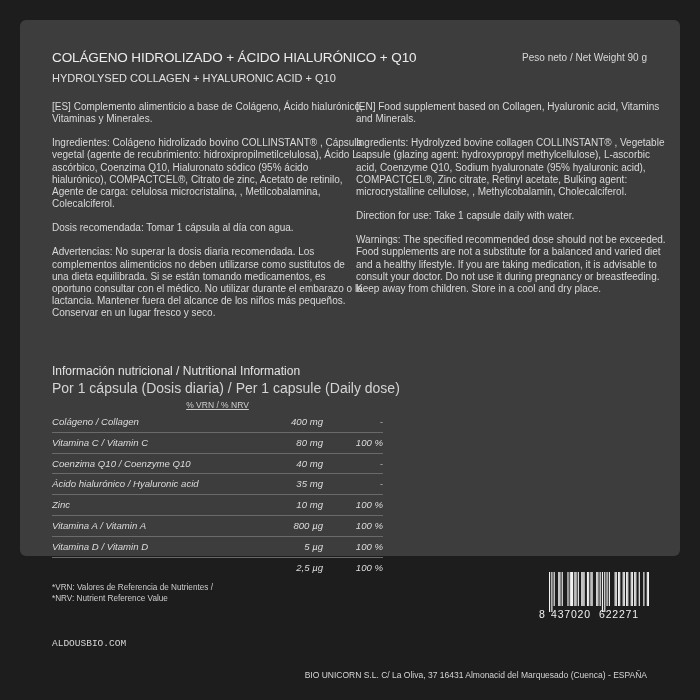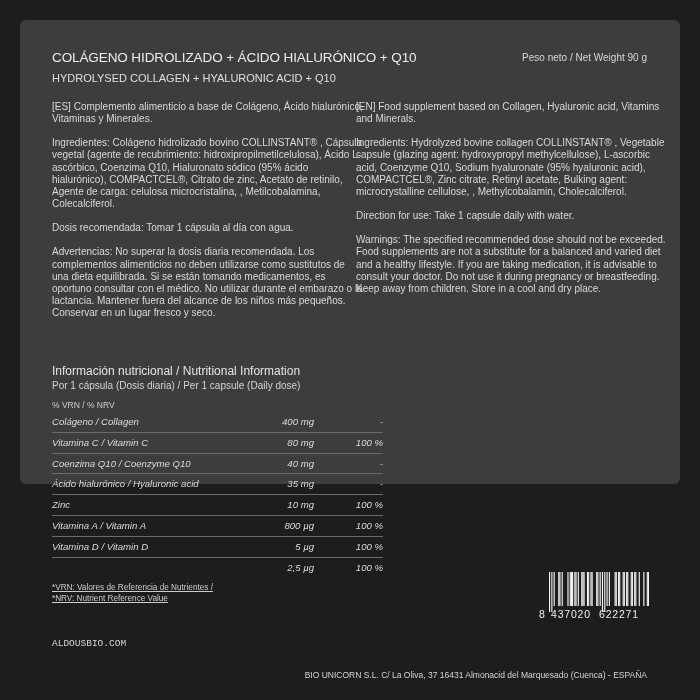--- a/index.html
+++ b/index.html
@@ -12,21 +12,21 @@
     }
     body {
       font-family: "Liberation Sans", "DejaVu Sans", sans-serif;
       color: #e2e2e2;
     }
     .panel {
       position: absolute;
       left: 20px;
       top: 20px;
       width: 660px;
-      height: 464px;
+      height: 536px;
       background: #3d3d3d;
       border-radius: 6px;
       box-sizing: border-box;
     }
     .abs { position: absolute; }
     .title-es {
       left: 32px; top: 30px;
       font-size: 13.5px;
       letter-spacing: -0.1px;
       color: #ececec;
@@ -57,67 +57,67 @@
       margin: 0 0 12.2px 0;
     }
     .nut-title {
       left: 32px; top: 344px;
       font-size: 12px;
       color: #e4e4e4;
       white-space: nowrap;
     }
     .nut-sub {
       left: 32px; top: 360px;
-      font-size: 10px;
+      font-size: 14px;
       color: #d4d4d4;
       white-space: nowrap;
       text-align: center;
     }
     .nut-table {
       left: 32px; top: 378px;
       width: 331px;
     }
     .nut-head {
       height: 14px;
       font-size: 8.5px;
       color: #cfcfcf;
-      text-align: left;
+      text-align: center;
       line-height: 14px;
+      text-decoration: underline;
     }
     .nut-row {
       position: relative;
       height: 20.8px;
       border-bottom: 1.2px solid #6a6a6a;
       font-size: 9.6px;
       line-height: 20px;
       color: #dcdcdc;
       box-sizing: border-box;
       font-style: italic;
     }
     .nut-row:last-child { border-bottom: none; }
     .nut-row .name {
       position: absolute; left: 0; top: 0;
       white-space: nowrap;
     }
     .nut-row .amount {
-      position: absolute; right: 69px; top: 0;
+      position: absolute; right: 60px; top: 0;
       white-space: nowrap;
       text-align: right;
     }
     .nut-row .vrn {
       position: absolute; right: 0; top: 0;
       white-space: nowrap;
       text-align: right;
     }
     .footnote {
       left: 32px; top: 563px;
       font-size: 8.2px;
       line-height: 10.5px;
       color: #cdcdcd;
-      text-decoration: underline;
     }
     .footer-left {
       left: 32px; top: 618px;
       font-size: 9.5px;
       color: #d6d6d6;
       white-space: nowrap;
       font-family: Liberation Mono, monospace;
     }
     .footer-right {
       right: 33px; top: 618px;

